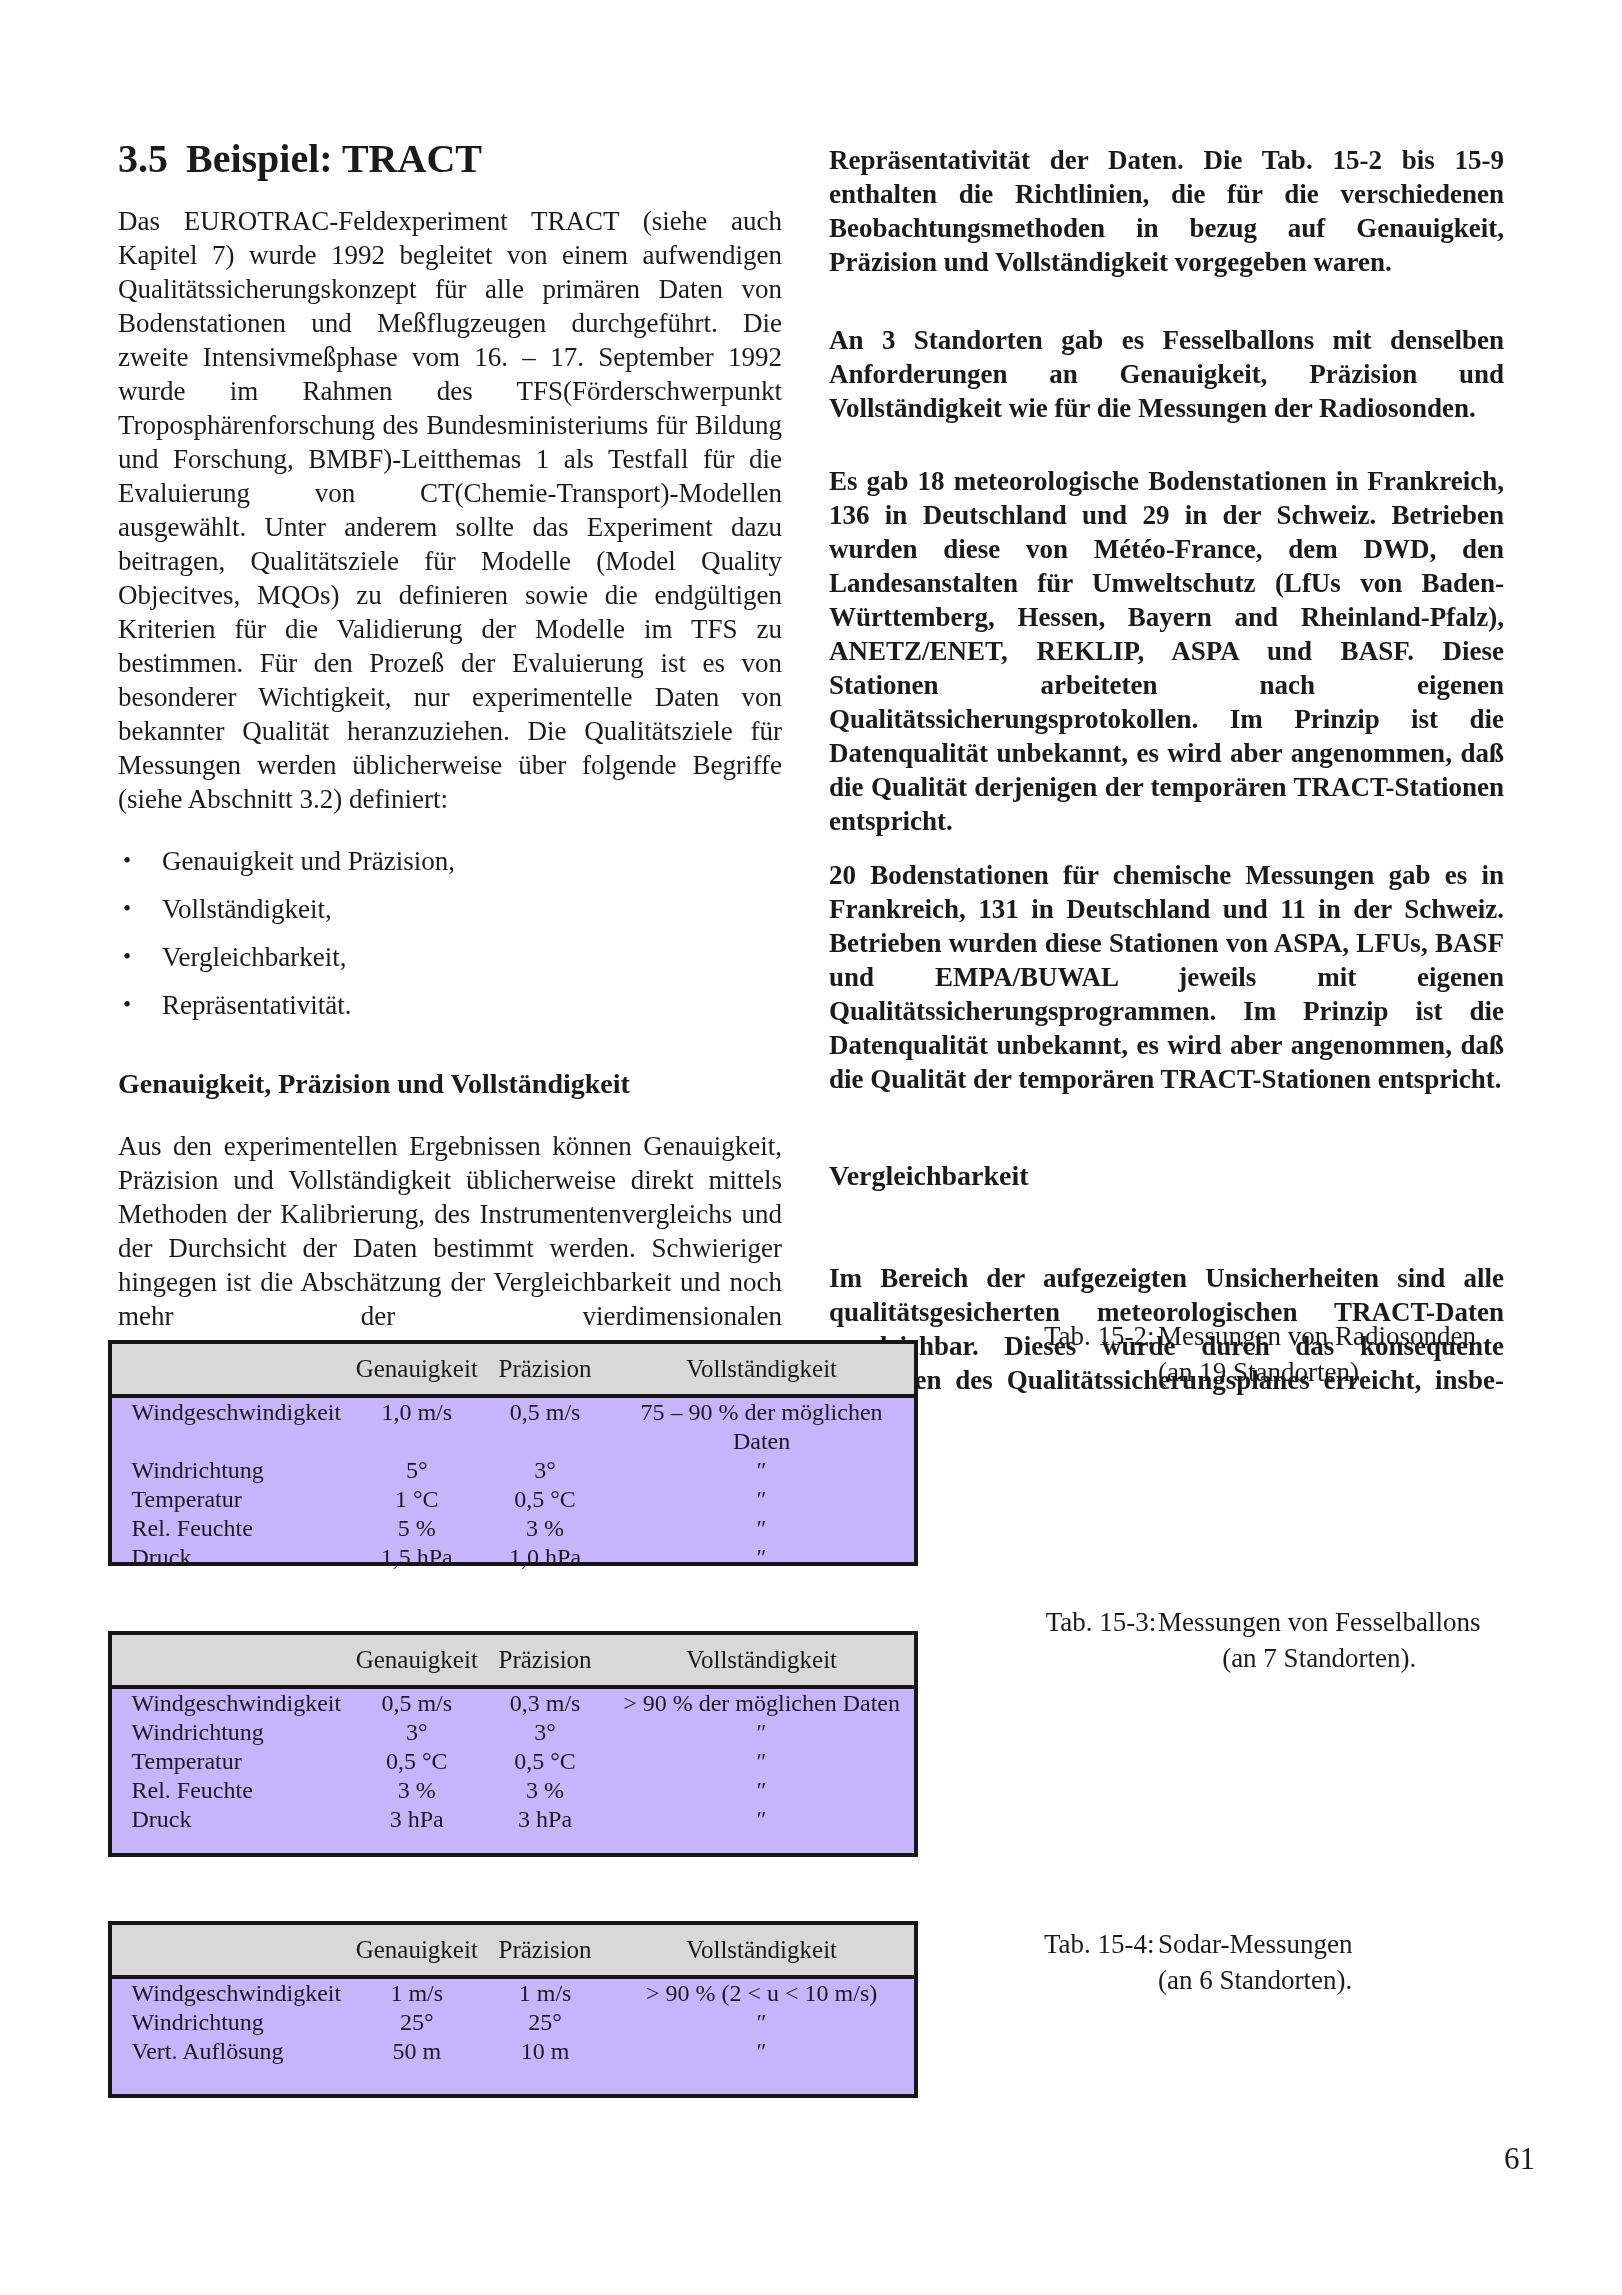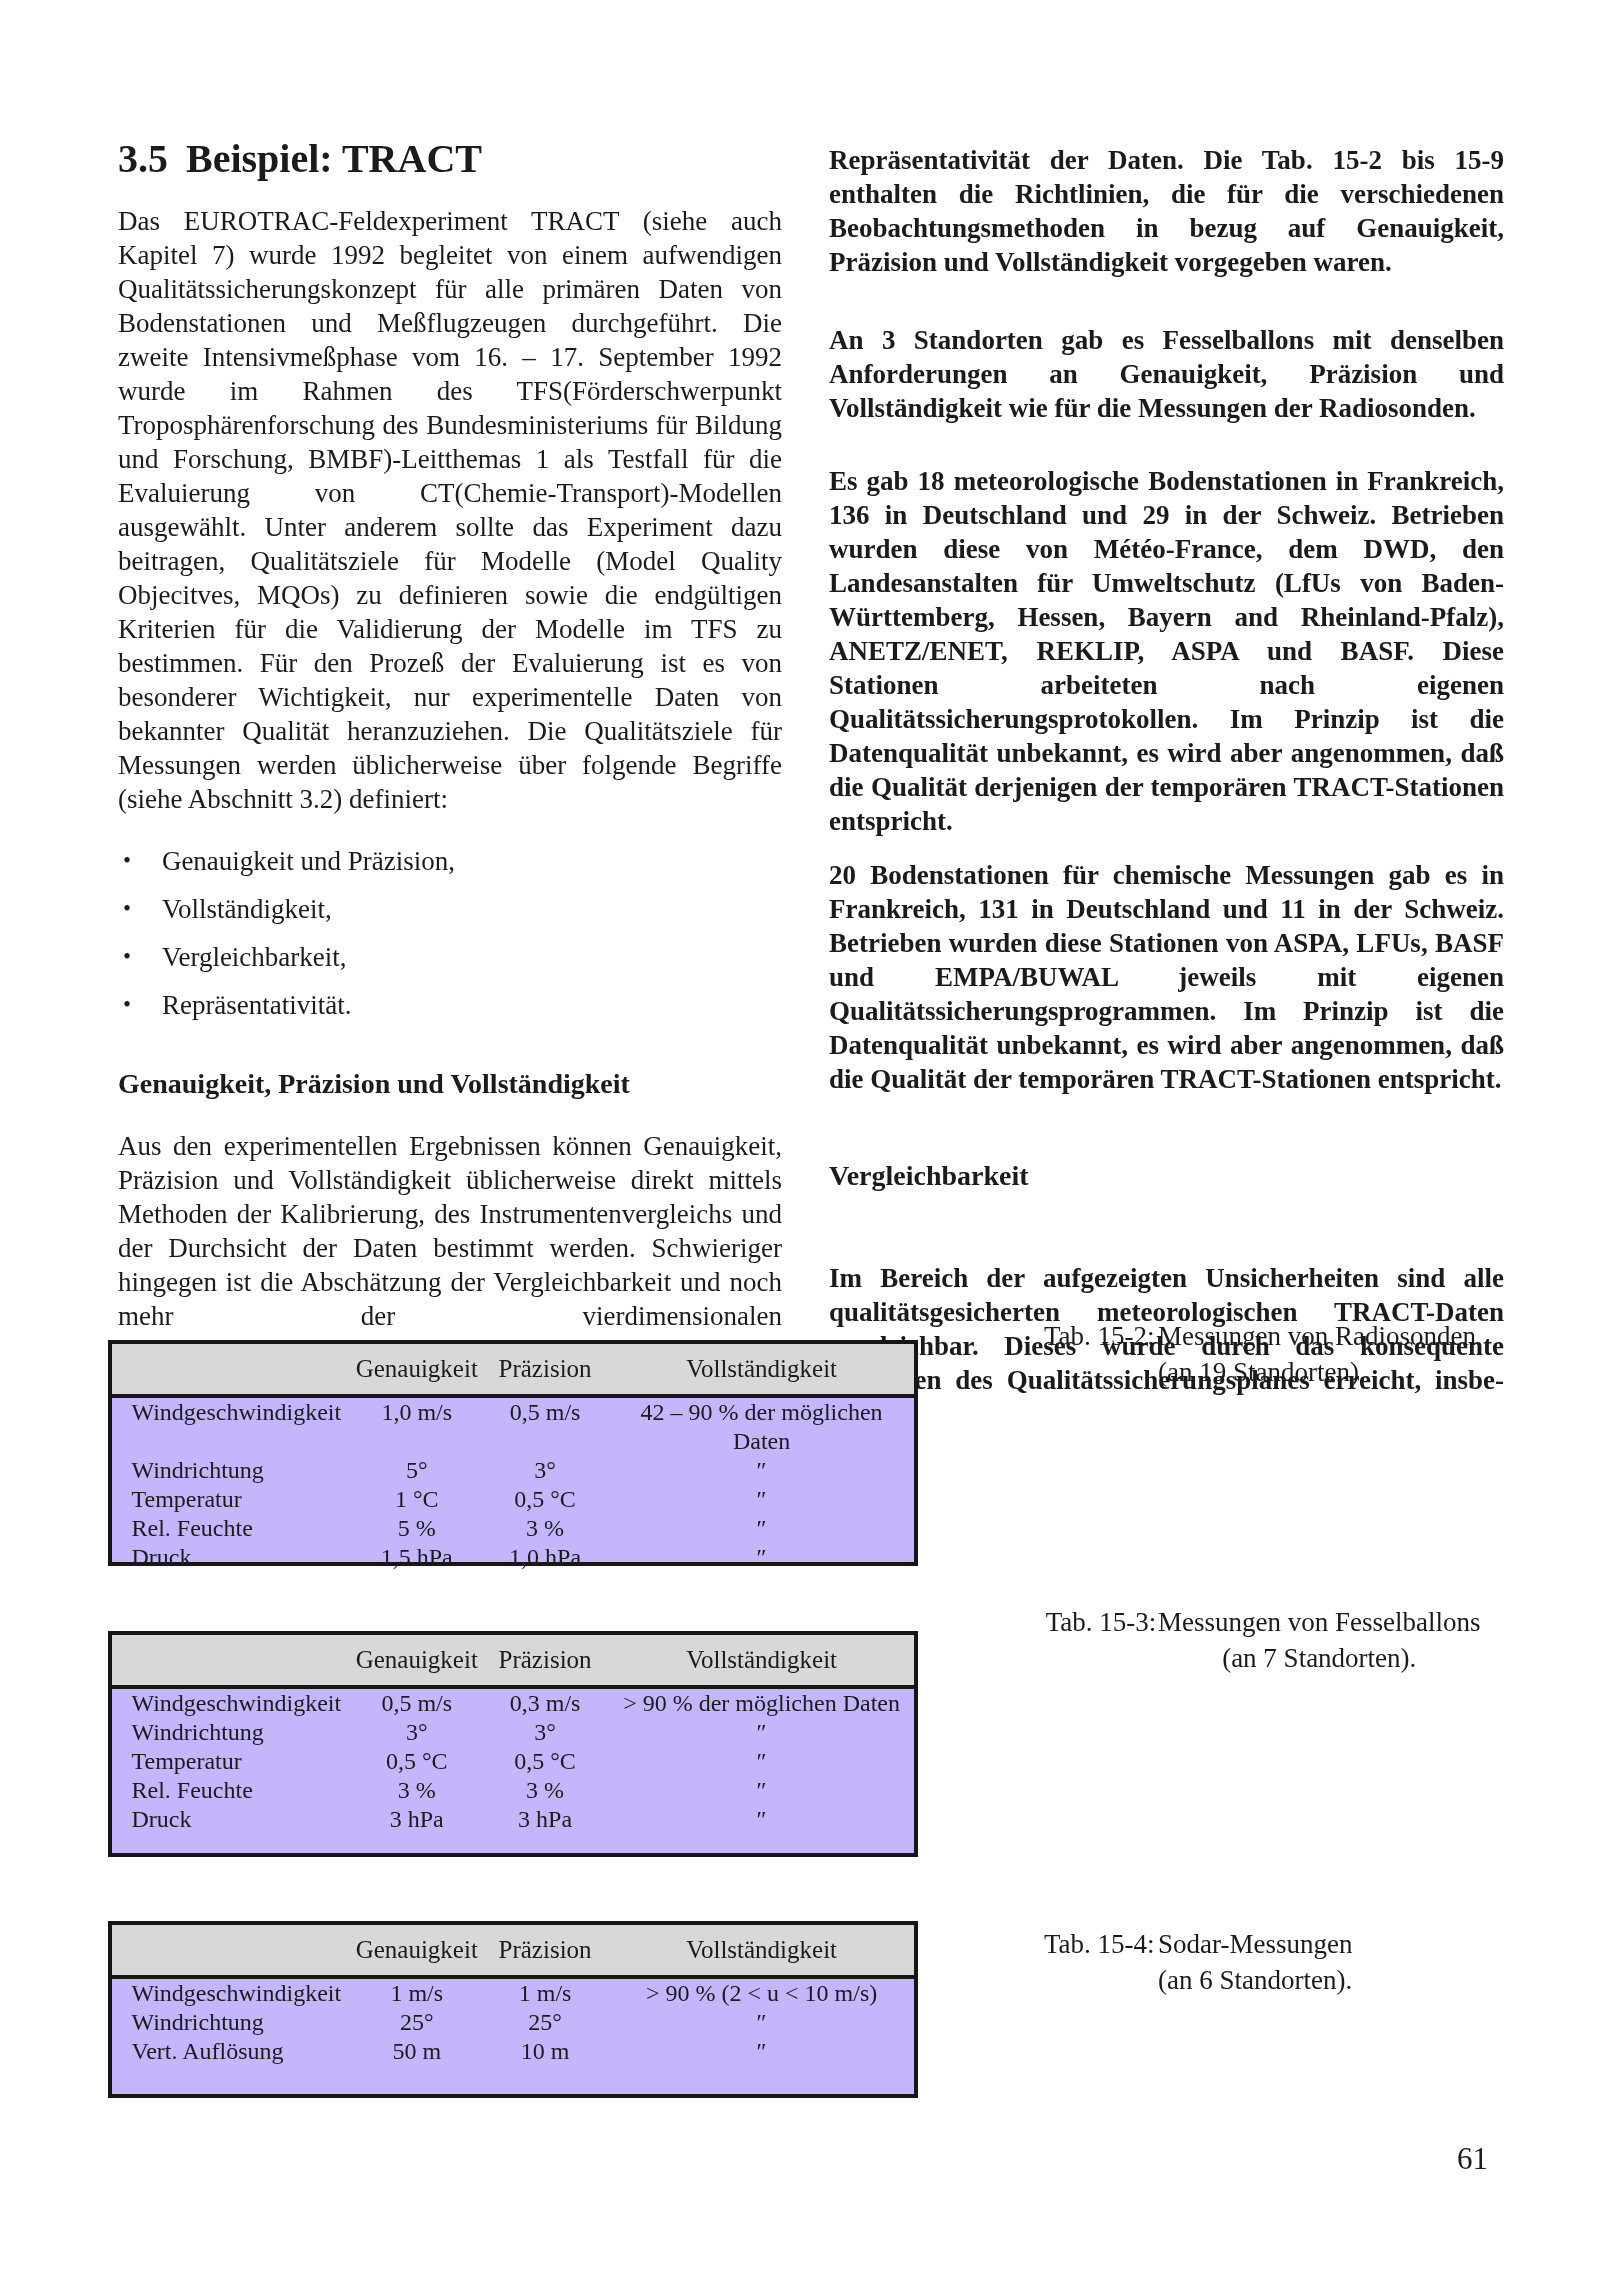--- a/index.html
+++ b/index.html
@@ -38,21 +38,21 @@
   .tbody{}
   .trow{display:grid;grid-template-columns:30% 16% 16% 38%;font-size:24px;line-height:29px;}
   .trow .param{padding-left:19.5px;}
   .trow .val{text-align:center;}
   .caption{
     position:absolute;left:1044px;width:487px;
     font-size:27px;line-height:36px;display:flex;
   }
   .cap-label{width:114px;flex:none;}
   .cap-text{white-space:pre-line;}
-  .pagenum{position:absolute;left:1457px;top:2141px;font-size:31px;}
+  .pagenum{position:absolute;left:1504px;top:2141px;font-size:31px;}
 </style>
 </head>
 <body>
 
 <div class="page">
 
   <h2 class="abs lcol h-section" style="top:135px;">
     <span>3.5</span>
     <span>Beispiel: TRACT</span>
   </h2>
@@ -94,21 +94,21 @@
       <div class="hc"></div>
       <div class="hc">Genauigkeit</div>
       <div class="hc">Präzision</div>
       <div class="hc">Vollständigkeit</div>
     </div>
     <div class="tbody">
       <div class="trow">
         <div class="param">Windgeschwindigkeit</div>
         <div class="val">1,0 m/s</div>
         <div class="val">0,5 m/s</div>
-        <div class="val">42 – 90 % der möglichen Daten</div>
+        <div class="val">75 – 90 % der möglichen Daten</div>
       </div>
       <div class="trow">
         <div class="param">Windrichtung</div>
         <div class="val">5°</div>
         <div class="val">3°</div>
         <div class="val">″</div>
       </div>
       <div class="trow">
         <div class="param">Temperatur</div>
         <div class="val">1 °C</div>

